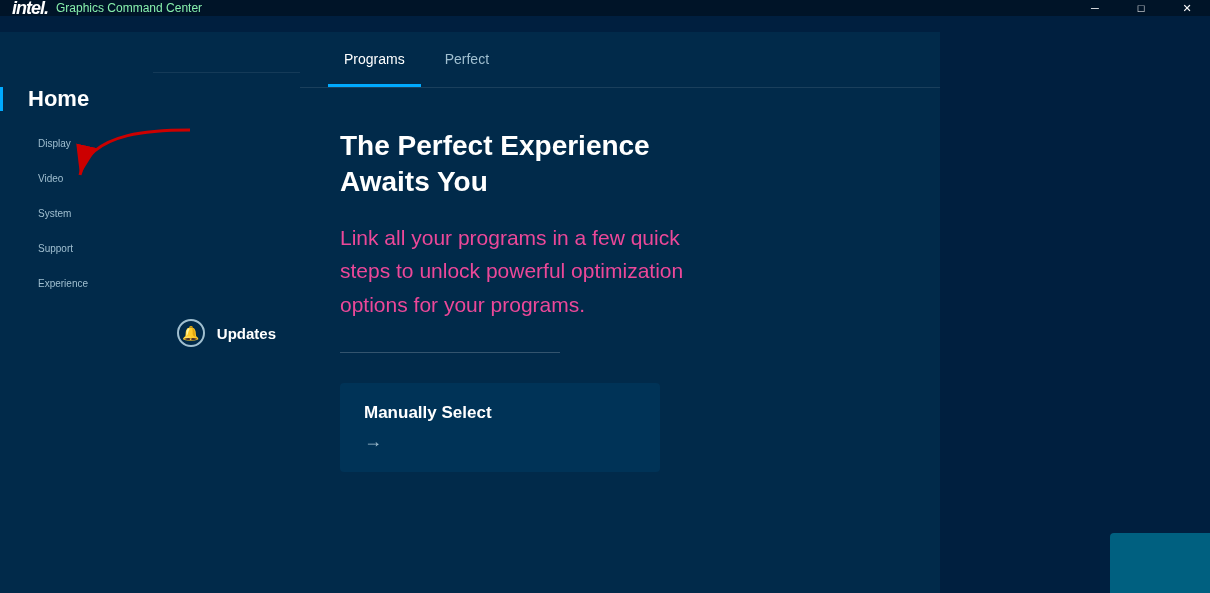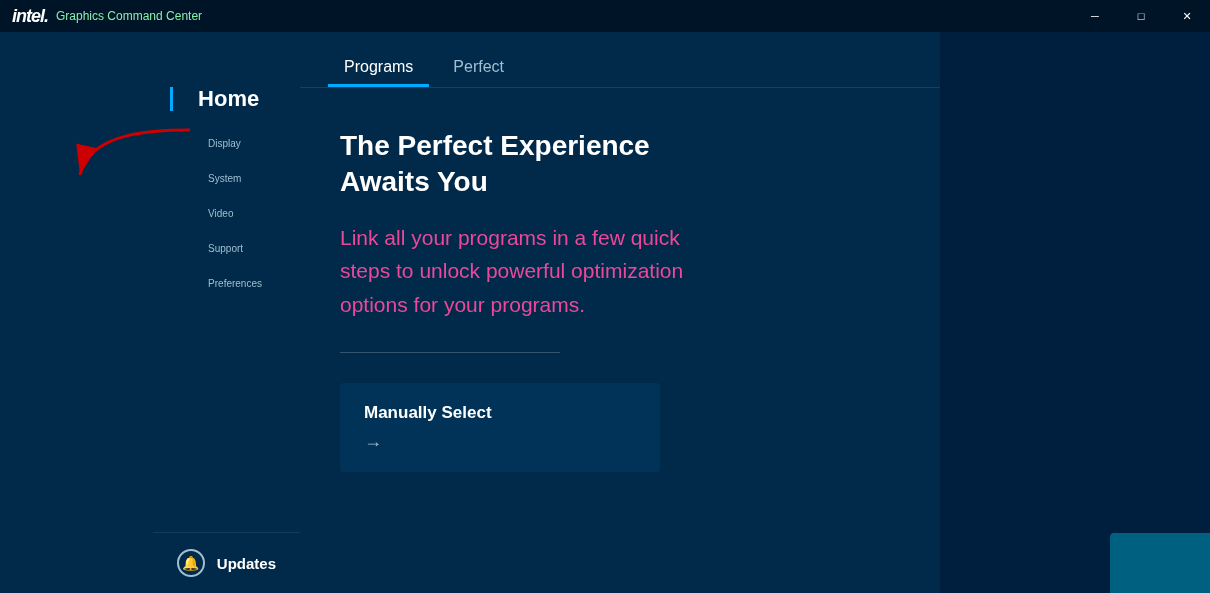--- a/index.html
+++ b/index.html
@@ -9,21 +9,21 @@
       font-family: 'Segoe UI', Arial, sans-serif;
       background: #001f3f;
       overflow: hidden;
       position: relative;
     }
 
     
     .titlebar {
       position: absolute;
       top: 0; left: 0; right: 0;
-      height: 32px;
+      height: 16px;
       background: #001428;
       display: flex;
       align-items: center;
       justify-content: space-between;
       padding: 0 0 0 12px;
       z-index: 100;
     }
     .titlebar-left {
       display: flex;
       align-items: center;
@@ -64,24 +64,22 @@
       top: 32px;
       left: 0; right: 0; bottom: 0;
       display: flex;
     }
 
     
     .sidebar {
       width: 300px;
       background: #012a4a;
       display: flex;
-      flex-direction: column;
       padding-top: 40px;
       flex-shrink: 0;
-      align-items: flex-end;
     }
     .sidebar-nav {
       flex: 1;
       padding: 0 0 20px 0;
     }
     .nav-item {
       padding: 12px 38px;
       color: #a0bfd0;
       font-size: 10px;
       cursor: pointer;
@@ -139,23 +137,23 @@
     
     .tabs {
       display: flex;
       align-items: flex-end;
       padding: 0 28px;
       background: #012a4a;
       border-bottom: 1px solid rgba(255,255,255,0.1);
       height: 56px;
     }
     .tab {
-      padding: 0 16px 11px 16px;
-      color: #a0bfd0;
-      font-size: 16px;
+      padding: 0 16px 20px 16px;
+      color: #a0bfd0;
+      font-size: 14px;
       cursor: pointer;
       position: relative;
       margin-right: 8px;
     }
     .tab.active {
       color: #fff;
     }
     .tab.active::after {
       content: '';
       position: absolute;
@@ -266,30 +264,30 @@
   <div class="sidebar">
     <div class="sidebar-nav">
 
       <div class="nav-item active">
         <span>Home</span>
       </div>
       <div class="nav-item">
         <span>Display</span>
       </div>
       <div class="nav-item">
+        <span>Video</span>
+      </div>
+      <div class="nav-item">
         <span>System</span>
       </div>
       <div class="nav-item">
-        <span>Video</span>
-      </div>
-      <div class="nav-item">
         <span>Support</span>
       </div>
       <div class="nav-item">
-        <span>Preferences</span>
+        <span>Experience</span>
       </div>
 
     </div>
     <div class="sidebar-bottom">
       <div class="bell-icon">🔔</div>
       <span>Updates</span>
     </div>
   </div>
 
   <div class="content">

